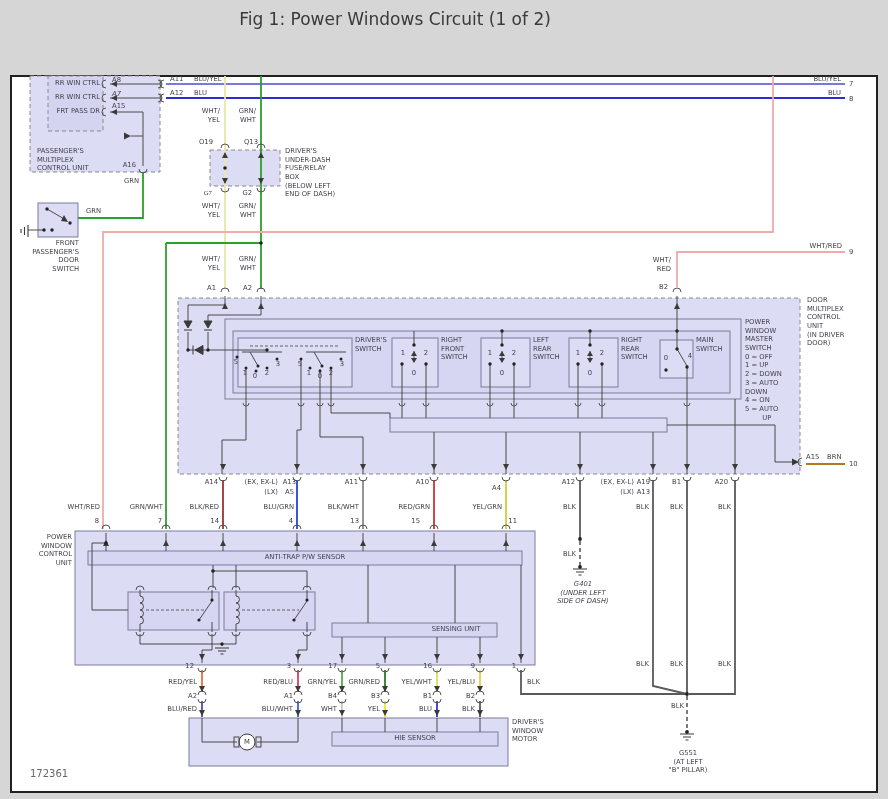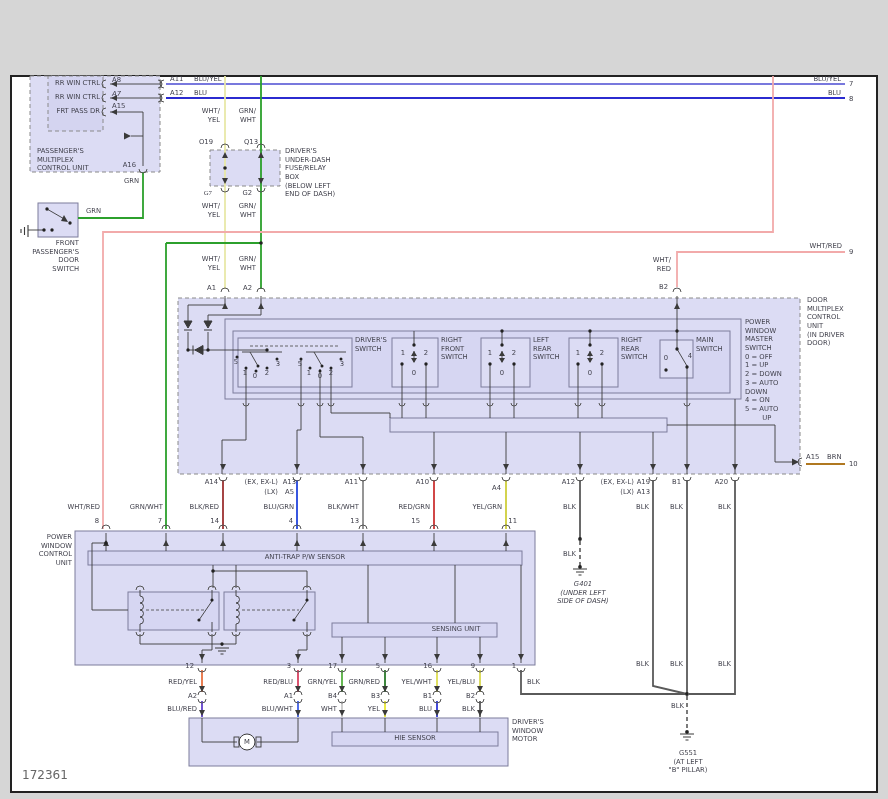--- a/index.html
+++ b/index.html
@@ -13,20 +13,23 @@
     white-space:pre;z-index:5;}
   .lb.right{transform:translateX(-100%);text-align:right;}
   .lb.center{transform:translateX(-50%);text-align:center;}
   #fig-title-el{position:absolute;width:100%;text-align:center;top:9px;
     font-size:17px;color:#3a3a3a;}
 </style>
 </head>
 <body>
 
 <div id="stage">
+  <div id="title-bar">
+    <div id="fig-title-el">Fig 1: Power Windows Circuit (1 of 2)</div>
+  </div>
 
   <div id="panel"></div>
 
   <svg id="wires" width="888" height="799" viewBox="0 0 888 799">
 
     <g fill="#dcdcf4" stroke="#8a8a8a" stroke-width="1" stroke-dasharray="4 3">
       <rect x="30" y="76" width="130" height="96"></rect>
       <rect x="48" y="76" width="55" height="55" fill="#d4d4f0"></rect>
       <rect x="210" y="150" width="70" height="36"></rect>
       <rect x="178" y="298" width="622" height="176"></rect>
@@ -418,14 +421,14 @@
 MOTOR</div>
       <div class="lb right" style="left: 649px; top: 660px;">BLK</div>
       <div class="lb right" style="left: 683px; top: 660px;">BLK</div>
       <div class="lb right" style="left: 731px; top: 660px;">BLK</div>
       <div class="lb right" style="left: 684px; top: 702px;">BLK</div>
       <div class="lb center" style="left: 688px; top: 749px;">G551
 (AT LEFT
 "B" PILLAR)</div>
     </div>
 
-  <div class="lb" id="figure-number" style="left:22px;top:768px;font-size:12px;color:#666">172361</div>
+  <div class="lb" id="figure-number" style="left:30px;top:768px;font-size:10px;color:#666">172361</div>
 </div>
 
 </body></html>

